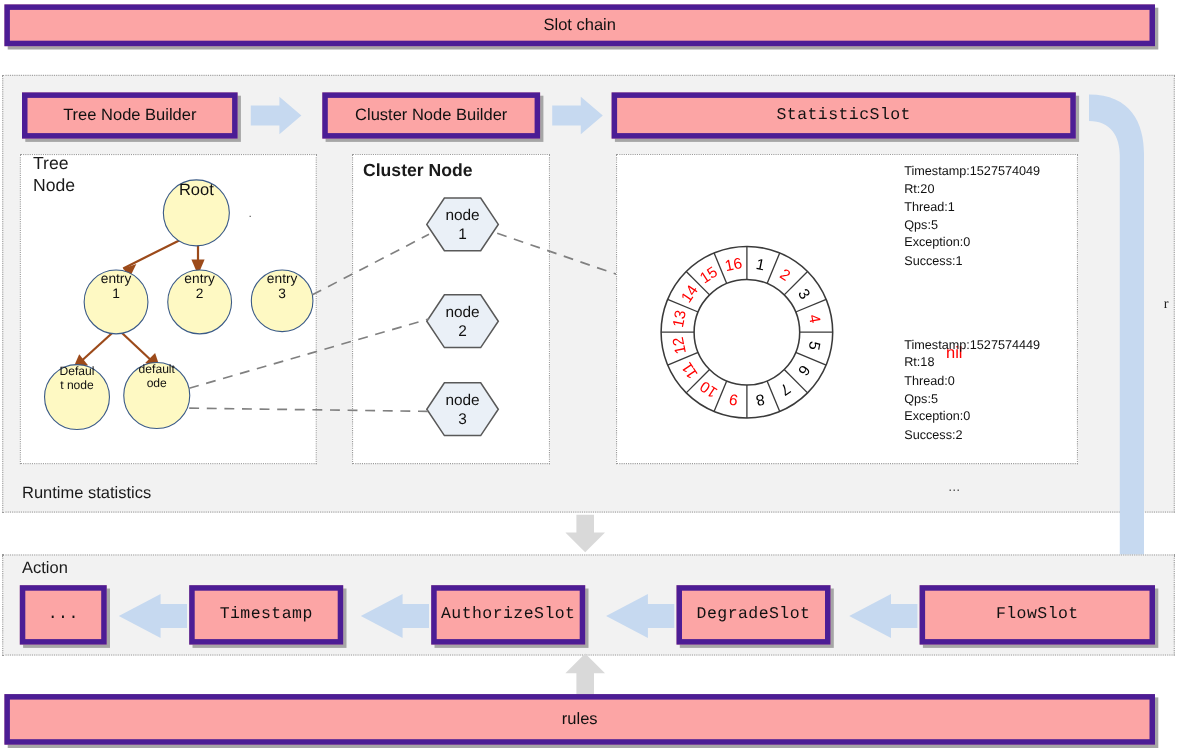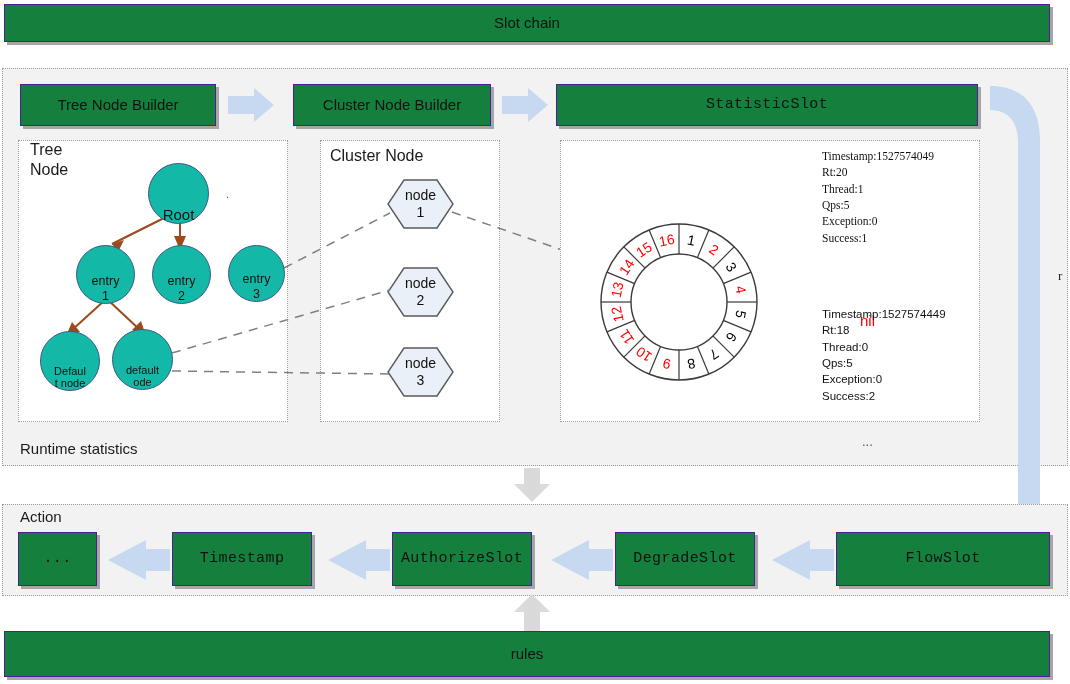--- a/index.html
+++ b/index.html
@@ -2,22 +2,22 @@
 <html><head>
 <meta charset="utf-8">
 <style>
   html,body{margin:0;padding:0;background:#ffffff;}
   body{width:1070px;height:684px;position:relative;overflow:hidden;
        font-family:"Liberation Sans", sans-serif;color:#111;}
 
   
   .box{
     position:absolute;
-    background:#15803d;
-    border:1px solid #4c1d95;
+    background:#fca5a5;
+    border:5px solid #4c1d95;
     box-shadow:3px 3px 0 0 #a6a6a6;
     display:flex;align-items:center;justify-content:center;
     box-sizing:border-box;
     text-align:center;
     line-height:1.15;
   }
   .box.mono{font-family:"Liberation Mono", monospace;font-size:15px;letter-spacing:.4px;}
   .box.sans{font-family:"Liberation Sans", sans-serif;font-size:15px;}
 
   
@@ -33,22 +33,22 @@
     border:1px dotted #9a9a9a;
     box-sizing:border-box;
   }
   .panel-label{
     position:absolute;font-size:15px;color:#1a1a1a;white-space:pre-line;
   }
 
   
   .circ{
     position:absolute;border-radius:50%;
-    background:#14b8a6;border:1px solid #3a5a87;
-    display:flex;align-items:flex-end;justify-content:center;
+    background:#fef9c3;border:1px solid #3a5a87;
+    display:flex;align-items:flex-start;justify-content:center;
     text-align:center;font-size:12.5px;line-height:1.15;color:#111;
     box-sizing:border-box;
   }
   .circ.big{font-size:15px;}
   .circ.small{font-size:11px;}
 
   
   .hexwrap{position:absolute;}
   .hexlabel{
     position:absolute;inset:0;display:flex;align-items:center;justify-content:center;
@@ -156,21 +156,21 @@
 t node</span>
 </div>
 <div class="circ small" style="left:112px;top:329px;width:61px;height:61px;">
   <span style="white-space:pre-line;">default
 ode</span>
 </div>
 
 <div class="dots" style="left:226px;top:188px;font-size:11px;">.</div>
 
 <div class="panel-white" style="left:320px;top:140px;width:180px;height:282px;"></div>
-<div class="panel-label" style="left:330px;top:147px;font-size:16px;">Cluster Node</div>
+<div class="panel-label" style="left:330px;top:147px;font-size:16px;font-weight:bold;">Cluster Node</div>
 
 <svg width="1070" height="684" style="pointer-events:none;">
   <g>
     <polygon points="404,180 437,180 453,204 437,228 404,228 388,204" fill="#eaf0f7" stroke="#595959" stroke-width="1.4"></polygon>
   </g>
   <g>
     <polygon points="404,268 437,268 453,292 437,316 404,316 388,292" fill="#eaf0f7" stroke="#595959" stroke-width="1.4"></polygon>
   </g>
   <g>
     <polygon points="404,348 437,348 453,372 437,396 404,396 388,372" fill="#eaf0f7" stroke="#595959" stroke-width="1.4"></polygon>
@@ -236,21 +236,21 @@
       <text x="617.2105273345965" y="289.70930971298395" text-anchor="middle" dominant-baseline="central" class="ringnum" fill="#ff0000" transform="rotate(281.25,617.2105273345965,289.70930971298395)">13</text>
       <line x1="634.6537824394583" y1="283.6311952464757" x2="606.9373964641196" y2="272.15069227552306" stroke="#3a3a3a" stroke-width="1.2"></line>
       <text x="626.6174144249396" y="266.99907531976504" text-anchor="middle" dominant-baseline="central" class="ringnum" fill="#ff0000" transform="rotate(303.75,626.6174144249396,266.99907531976504)">14</text>
       <line x1="645.0588745030457" y1="268.05887450304573" x2="623.8456710674493" y2="246.8456710674493" stroke="#3a3a3a" stroke-width="1.2"></line>
       <text x="643.999075319765" y="249.61741442493968" text-anchor="middle" dominant-baseline="central" class="ringnum" fill="#ff0000" transform="rotate(326.25,643.999075319765,249.61741442493968)">15</text>
       <line x1="660.6311952464757" y1="257.6537824394582" x2="649.150692275523" y2="229.93739646411962" stroke="#3a3a3a" stroke-width="1.2"></line>
       <text x="666.7093097129839" y="240.2105273345965" text-anchor="middle" dominant-baseline="central" class="ringnum" fill="#ff0000" transform="rotate(348.75,666.7093097129839,240.2105273345965)">16</text>
     </g>
 </svg>
 
-<div class="stats" style="left:822px;top:148px;font-family:Liberation Serif, serif;">Timestamp:1527574049
+<div class="stats" style="left:822px;top:148px;">Timestamp:1527574049
 Rt:20
 Thread:1
 Qps:5
 Exception:0
 Success:1</div>
 
 <div class="nil" style="left:860px;top:268px;margin-top:44px;">nil</div>
 
 <div class="stats" style="left:822px;top:306px;">Timestamp:1527574449
 Rt:18

